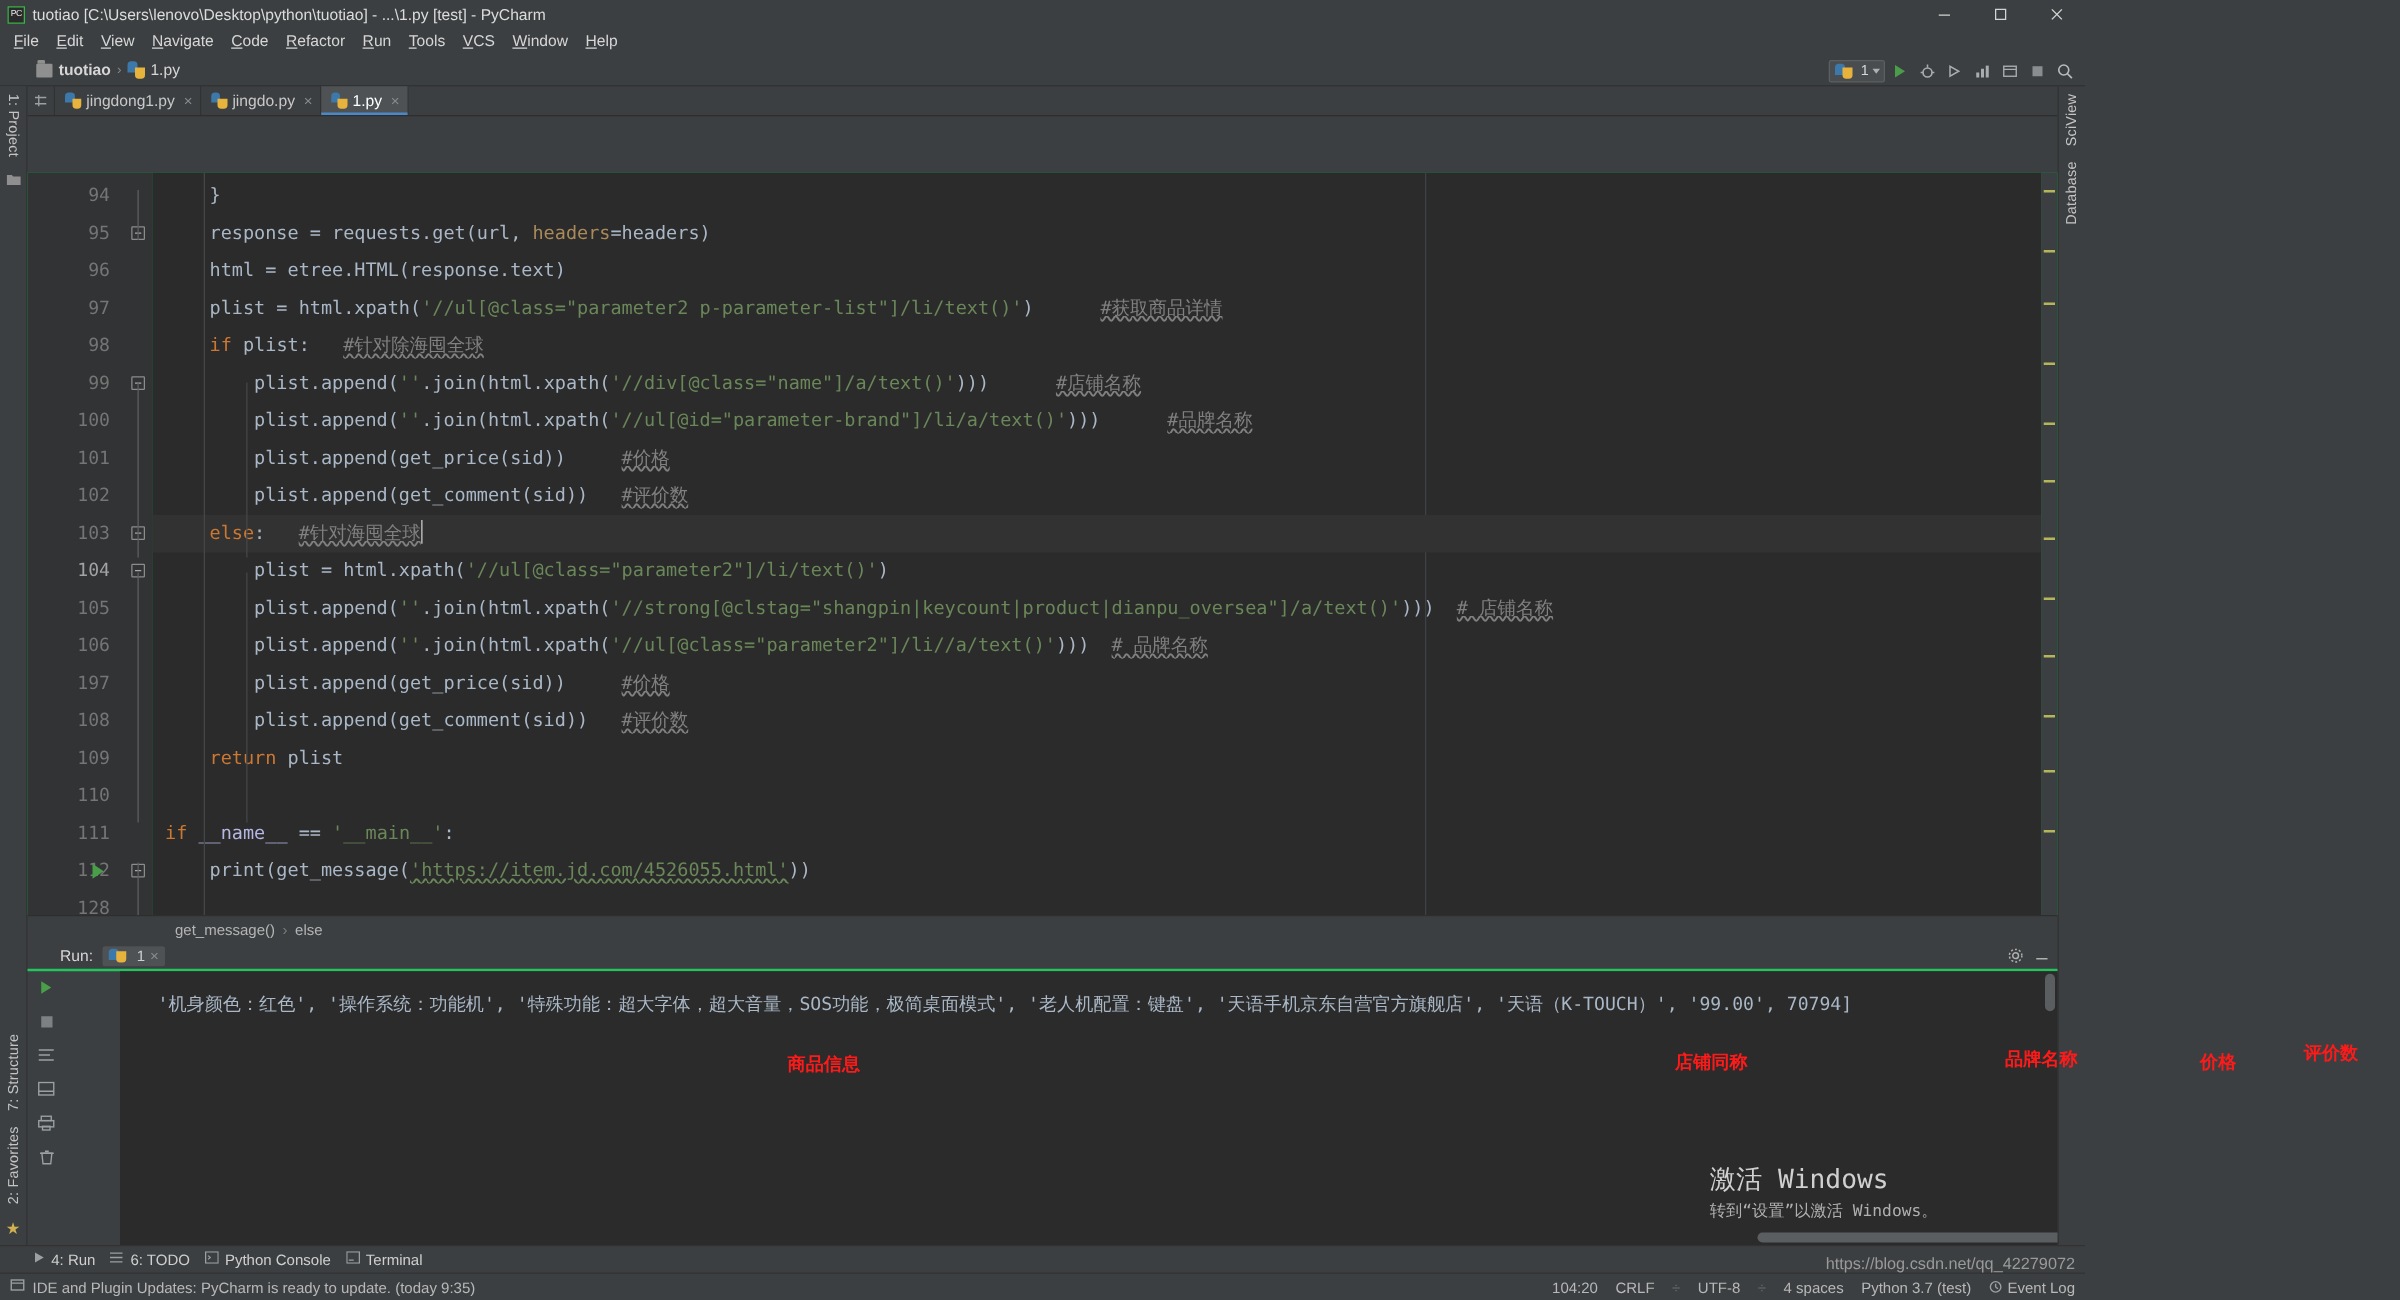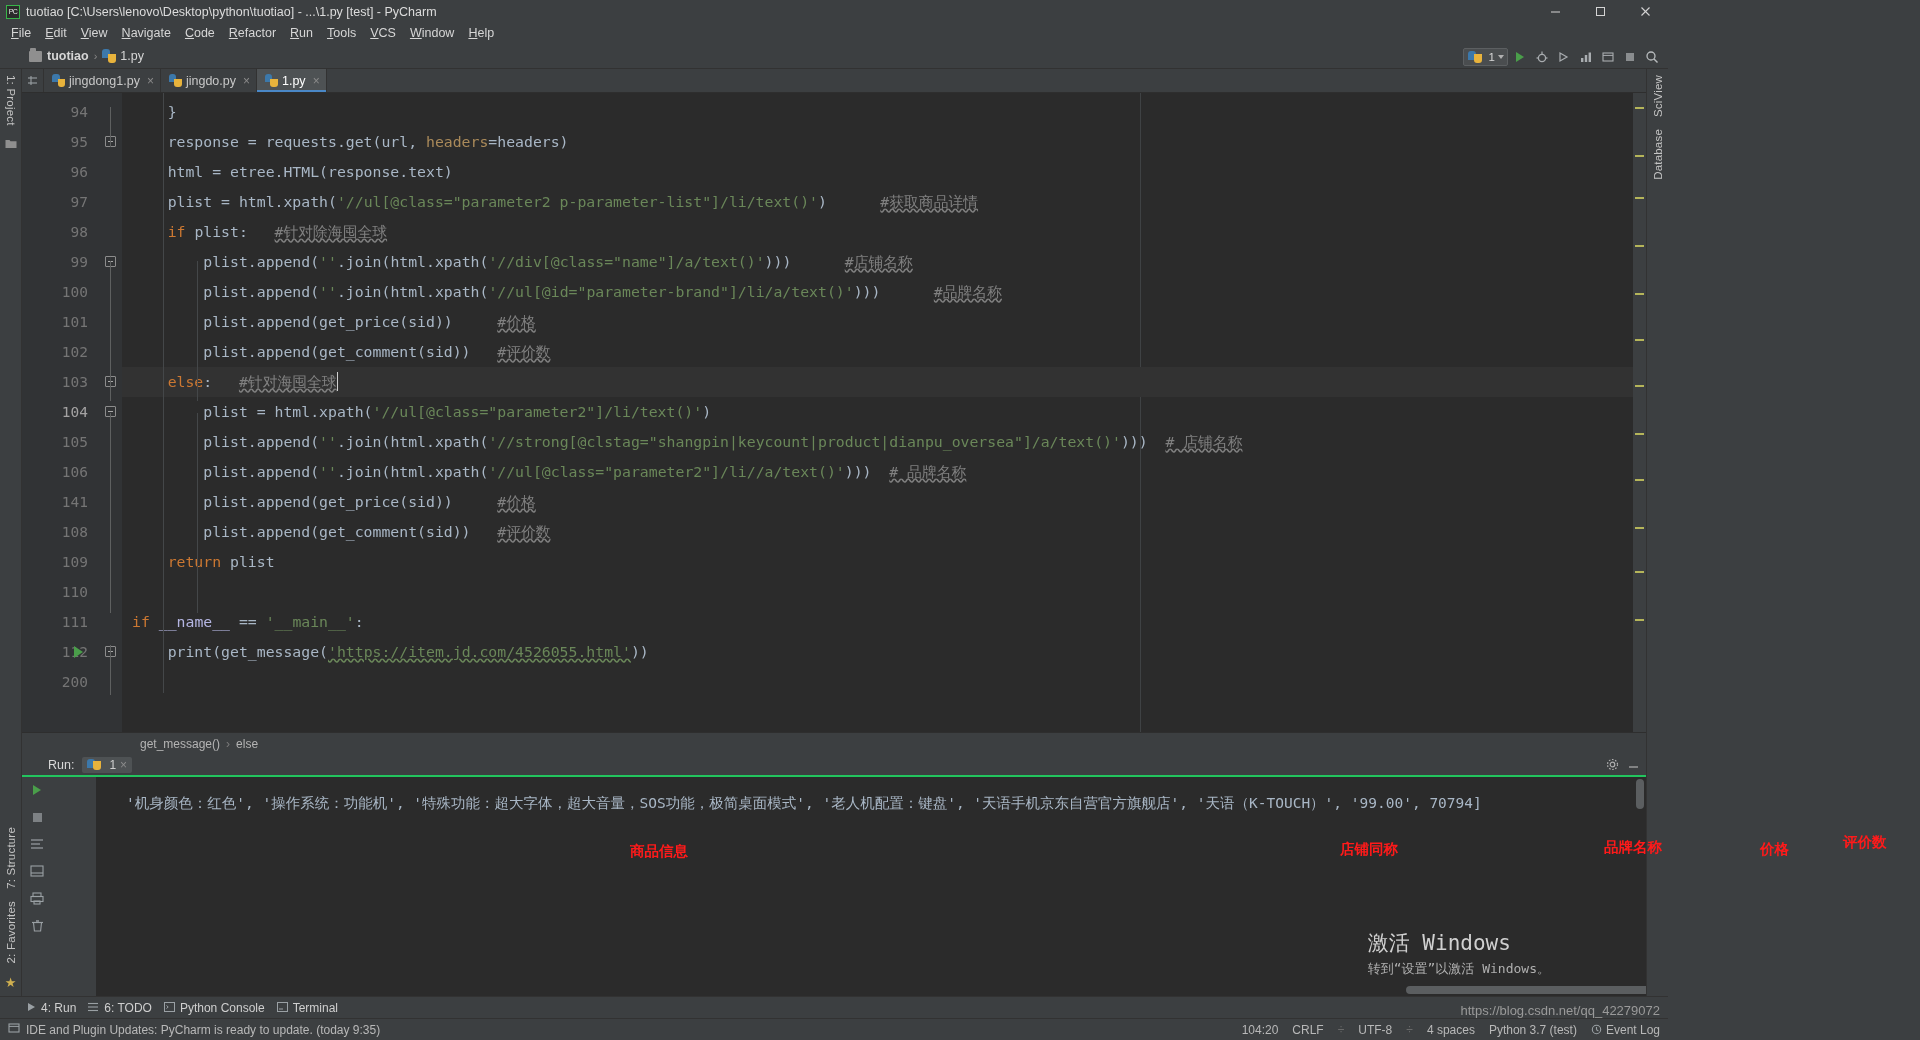--- a/index.html
+++ b/index.html
@@ -119,21 +119,21 @@
   .etab.active { background: #4e5254; color: #ffffff; }
   .etab.active::after {
     content:''; position:absolute; left:0; right:0; bottom:0; height:2px; background:#4a88c7;
   }
   .etab .x { color: #8b8b8b; font-size: 12px; margin-left: 3px; }
   .tab-py { width: 13px; height: 13px; position: relative; flex:0 0 13px; }
   .tab-py::before { content:''; position:absolute; left:0; top:0; width:7.5px; height:8px; background:#3c78aa; border-radius:3px 3px 0 0;}
   .tab-py::after  { content:''; position:absolute; right:0; bottom:0; width:7.5px; height:8px; background:#e8b33c; border-radius:0 0 3px 3px;}
 
   
-  .editor-wrap { flex: 1 1 auto; display: flex; background: #15803d; min-height: 0; position: relative; overflow:hidden; }
+  .editor-wrap { flex: 1 1 auto; display: flex; background: #15803d; min-height: 0; position: relative; overflow:hidden;margin-top:45px; }
   .gutter {
     width: 78px; flex: 0 0 78px; background: #313335; position: relative;
     font-family: "DejaVu Sans Mono", monospace; font-size: 14.5px; color: #757575;
     padding-top: 4px;
   }
   .gline { height: 30px; line-height: 30px; text-align: right; padding-right: 12px; position: relative; }
   .gline.cur { color: #a4a3a3; }
   .gline .runmark {
     position: absolute; left: 52px; top: 9px; width:0;height:0;
     border-left: 9px solid #4a9e4a; border-top:6px solid transparent; border-bottom:6px solid transparent;
@@ -399,27 +399,27 @@
             <div class="gline">97</div>
             <div class="gline">98</div>
             <div class="gline">99</div>
             <div class="gline">100</div>
             <div class="gline">101</div>
             <div class="gline">102</div>
             <div class="gline">103</div>
             <div class="gline cur">104</div>
             <div class="gline">105</div>
             <div class="gline">106</div>
-            <div class="gline">141</div>
+            <div class="gline">197</div>
             <div class="gline">108</div>
             <div class="gline">109</div>
             <div class="gline">110</div>
             <div class="gline">111</div>
             <div class="gline">112<span class="runmark"></span></div>
-            <div class="gline">200</div>
+            <div class="gline">128</div>
           </div>
         <div class="foldcol" id="foldcol">
             <div class="fline"></div>
             <div class="fline">
               <span class="foldbox"></span>
             </div>
             <div class="fline"></div>
             <div class="fline"></div>
             <div class="fline"></div>
             <div class="fline">

